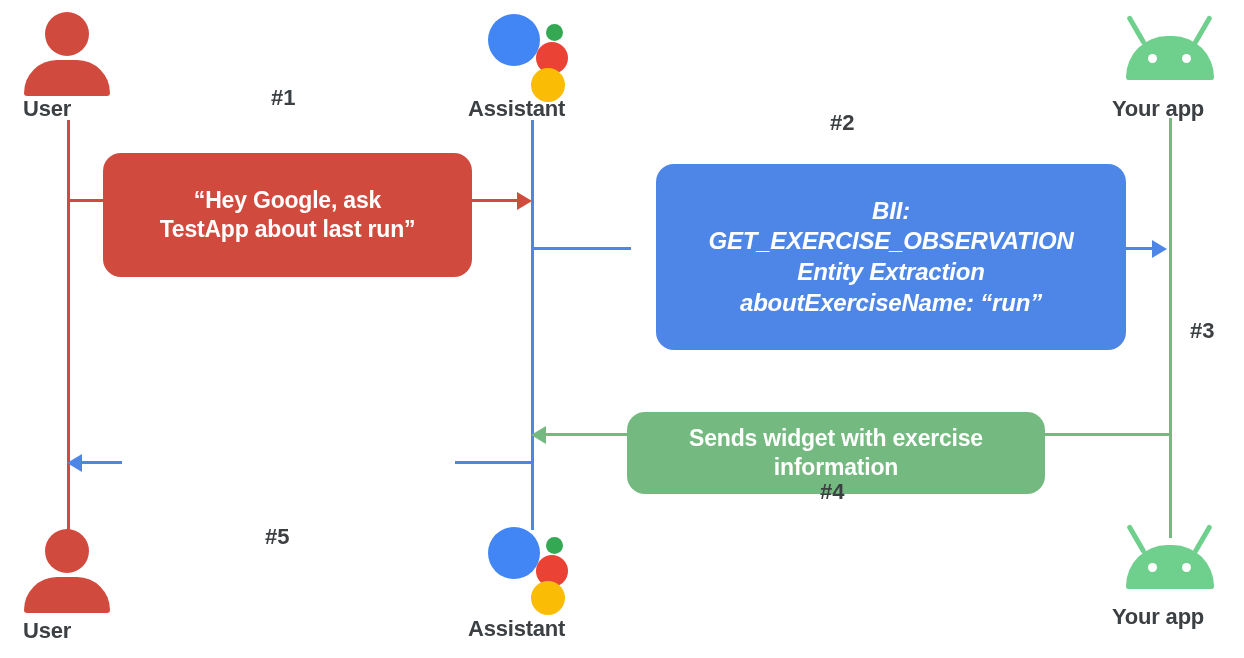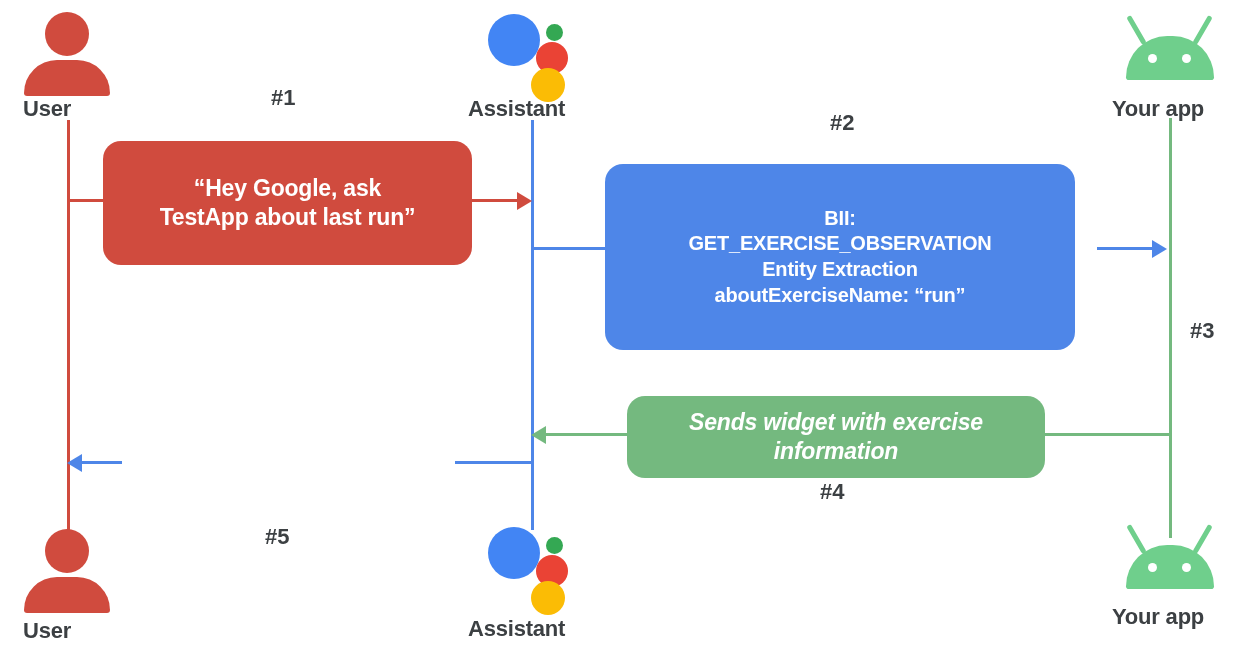--- a/index.html
+++ b/index.html
@@ -101,21 +101,21 @@
     line-height: 1.28;
     text-align: center;
     display: flex;
     align-items: center;
     justify-content: center;
     padding: 8px 14px;
     box-sizing: border-box;
     white-space: pre-line;
     letter-spacing: -0.2px;
   }
-  .msg-red   { background: #D04B3E; }
+  .msg-red   { background: #D04B3E; margin-top: 12px; }
   .msg-blue  { background: #4E86E8; }
   .msg-green { background: #74B97F; }
 
   
   .step-label {
     position: absolute;
     font-size: 22px;
     font-weight: bold;
     color: #3c4043;
     white-space: nowrap;
@@ -183,32 +183,32 @@
   <div class="conn red" style="left:67px;  top:199px; width:45px;"></div>
   <div class="conn red" style="left:467px; top:199px; width:60px;"></div>
   <div class="arrow right c-red" style="left:517px; top:192px;"></div>
   <div class="msg-box msg-red" style="left:103px; top:141px; width:369px; height:124px;">“Hey Google, ask
 TestApp about last run”</div>
   <div class="step-label" style="left:271px; top:85px;">#1</div>
 
   <div class="conn blue" style="left:531px; top:247px; width:100px;"></div>
   <div class="conn blue" style="left:1097px;top:247px; width:58px;"></div>
   <div class="arrow right c-blue" style="left:1152px; top:240px;"></div>
-  <div class="msg-box msg-blue" style="left:605px; top:164px; width:470px; height:186px; font-size:20px;">BII:
+  <div class="msg-box msg-blue" style="left:656px; top:164px; width:470px; height:186px; font-size:24px;font-style:italic;">BII:
 GET_EXERCISE_OBSERVATION
 Entity Extraction
 aboutExerciseName: “run”</div>
   <div class="step-label" style="left:830px; top:110px;">#2</div>
 
   <div class="step-label" style="left:1190px; top:318px;">#3</div>
 
   <div class="conn green" style="left:1043px; top:433px; width:128px;"></div>
   <div class="conn green" style="left:545px;  top:433px; width:90px;"></div>
   <div class="arrow left c-green" style="left:531px; top:426px;"></div>
-  <div class="msg-box msg-green" style="left:627px; top:396px; width:418px; height:82px;font-style:italic;">Sends widget with exercise
+  <div class="msg-box msg-green" style="left:627px; top:412px; width:418px; height:82px;">Sends widget with exercise
 information</div>
   <div class="step-label" style="left:820px; top:479px;">#4</div>
 
   <div class="conn blue" style="left:455px; top:461px; width:78px;"></div>
   <div class="conn blue" style="left:82px;  top:461px; width:40px;"></div>
   <div class="arrow left c-blue" style="left:67px; top:454px;"></div>
   <div class="step-label" style="left:265px; top:524px;">#5</div>
 
   <div class="actor-icon user-icon" style="left:24px; top:529px;">
     <div class="user-head"></div>

